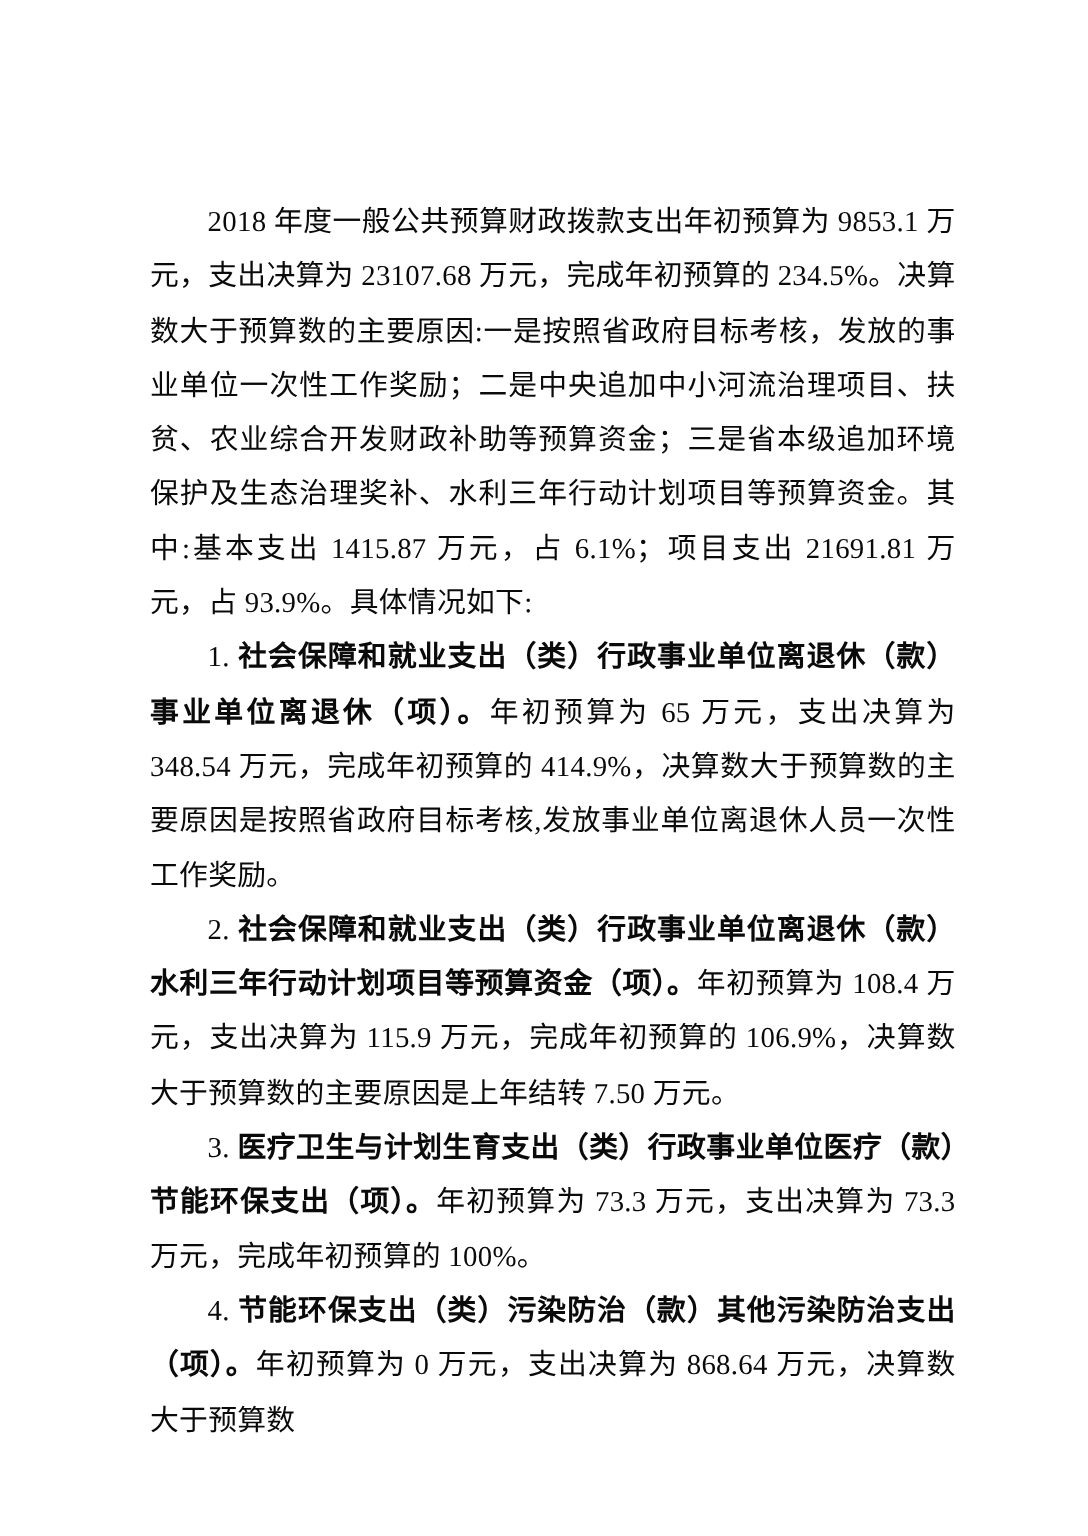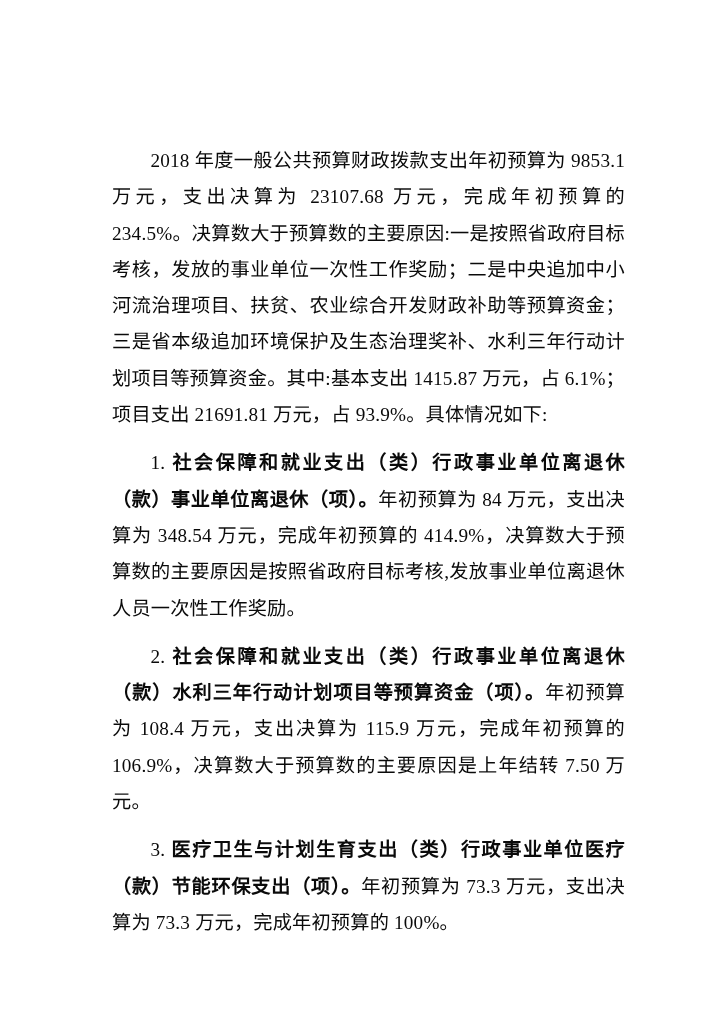--- a/index.html
+++ b/index.html
@@ -20,21 +20,21 @@
     position: absolute;
     left: 100px;
     top: 131px;
     width: 537px;
     text-align: justify;
     font-size: 19.2px;
     line-height: 36.3px;
     letter-spacing: 0.2px;
   }
   .content p {
-    margin: 12px;
+    margin: 0;
     padding: 0;
     text-indent: 2em;
   }
   .seg-normal {
     font-weight: normal;
   }
   .seg-bold {
     font-weight: 700;
     font-family: Liberation Sans, sans-serif;
   }
@@ -51,22 +51,23 @@
   }
 </style>
 </head>
 <body>
 
 <div class="page">
   <div class="content">
 
     <p><span class="seg-normal">2018 年度一般公共预算财政拨款支出年初预算为 9853.1 万元，支出决算为 23107.68 万元，完成年初预算的 234.5%。决算数大于预算数的主要原因:一是按照省政府目标考核，发放的事业单位一次性工作奖励；二是中央追加中小河流治理项目、扶贫、农业综合开发财政补助等预算资金；三是省本级追加环境保护及生态治理奖补、水利三年行动计划项目等预算资金。其中:基本支出 1415.87 万元，占 6.1%；项目支出 21691.81 万元，占 93.9%。具体情况如下:</span></p>
 
-    <p><span class="seg-normal">1. </span><span class="seg-bold">社会保障和就业支出（类）行政事业单位离退休（款）事业单位离退休（项）。</span><span class="seg-normal">年初预算为 84 万元，支出决算为 348.54 万元，完成年初预算的 414.9%，决算数大于预算数的主要原因是按照省政府目标考核,发放事业单位离退休人员一次性工作奖励。</span></p>
+    <p><span class="seg-normal">1. </span><span class="seg-bold">社会保障和就业支出（类）行政事业单位离退休（款）事业单位离退休（项）。</span><span class="seg-normal">年初预算为 65 万元，支出决算为 348.54 万元，完成年初预算的 414.9%，决算数大于预算数的主要原因是按照省政府目标考核,发放事业单位离退休人员一次性工作奖励。</span></p>
 
     <p><span class="seg-normal">2. </span><span class="seg-bold">社会保障和就业支出（类）行政事业单位离退休（款）水利三年行动计划项目等预算资金（项）。</span><span class="seg-normal">年初预算为 108.4 万元，支出决算为 115.9 万元，完成年初预算的 106.9%，决算数大于预算数的主要原因是上年结转 7.50 万元。</span></p>
 
     <p><span class="seg-normal">3. </span><span class="seg-bold">医疗卫生与计划生育支出（类）行政事业单位医疗（款）节能环保支出（项）。</span><span class="seg-normal">年初预算为 73.3 万元，支出决算为 73.3 万元，完成年初预算的 100%。</span></p>
 
+    <p><span class="seg-normal">4. </span><span class="seg-bold">节能环保支出（类）污染防治（款）其他污染防治支出（项）。</span><span class="seg-normal">年初预算为 0 万元，支出决算为 868.64 万元，决算数大于预算数</span></p>
 
   </div>
 
 </div>
 
 </body></html>

